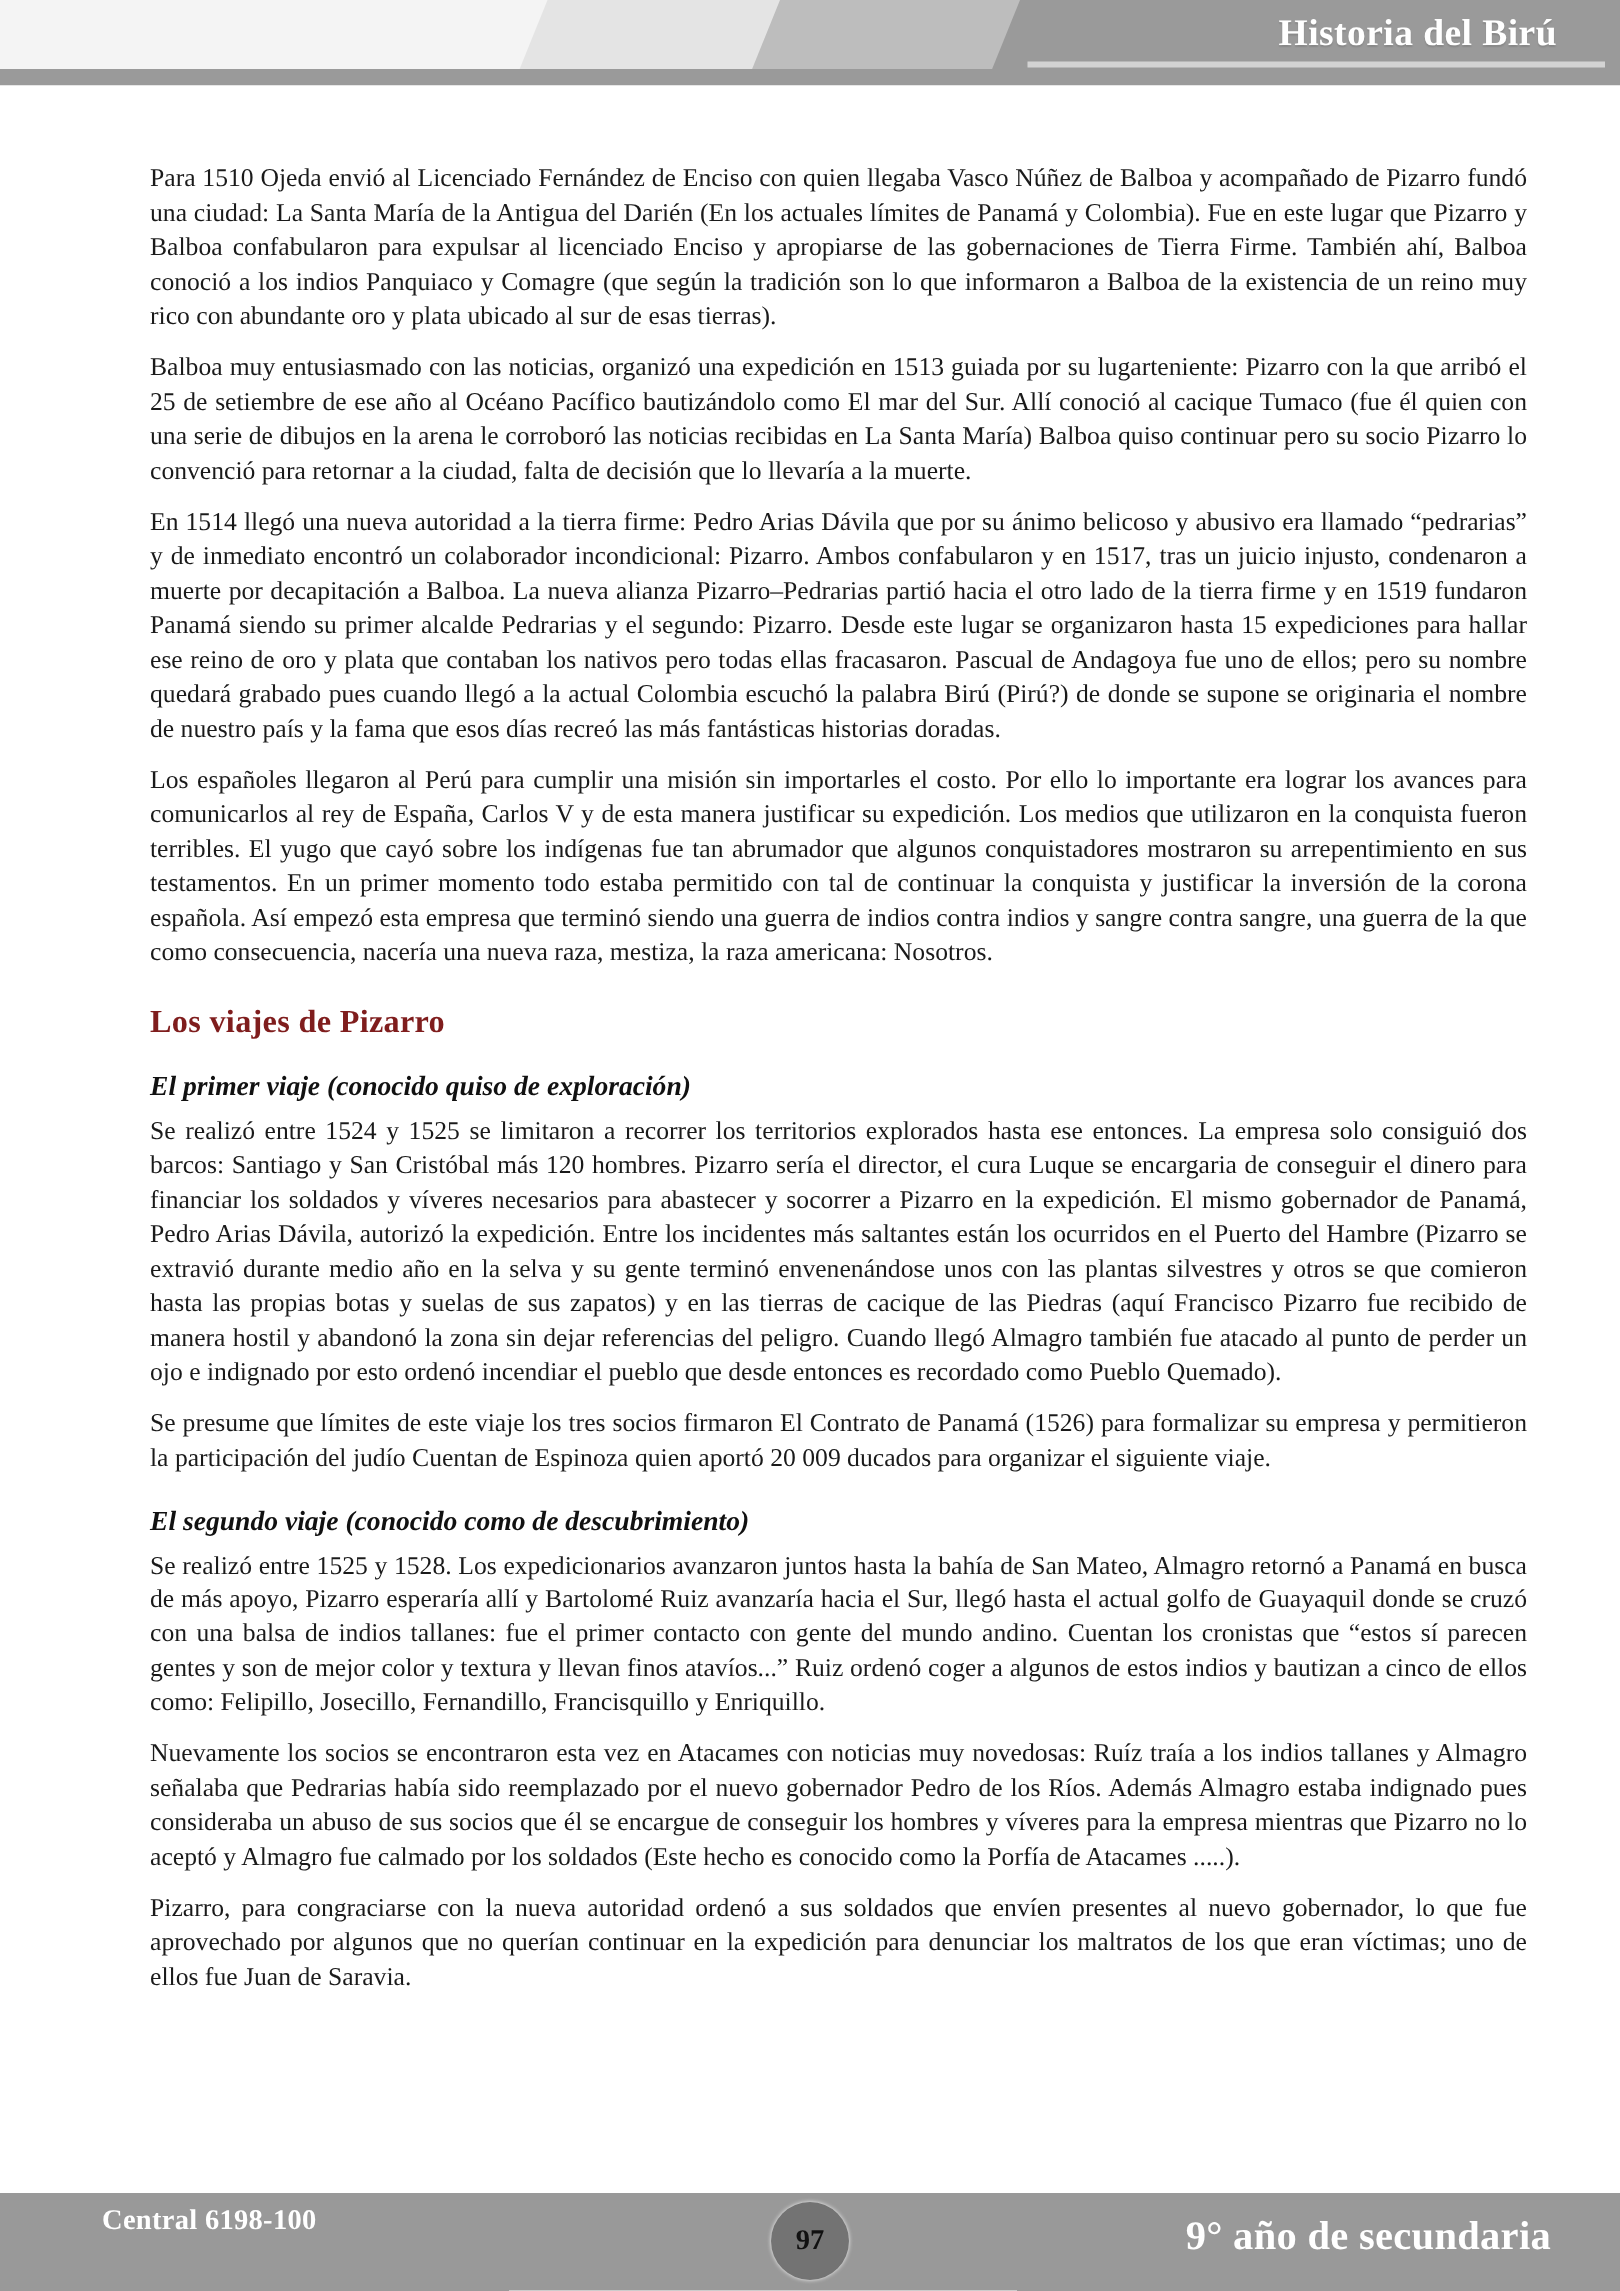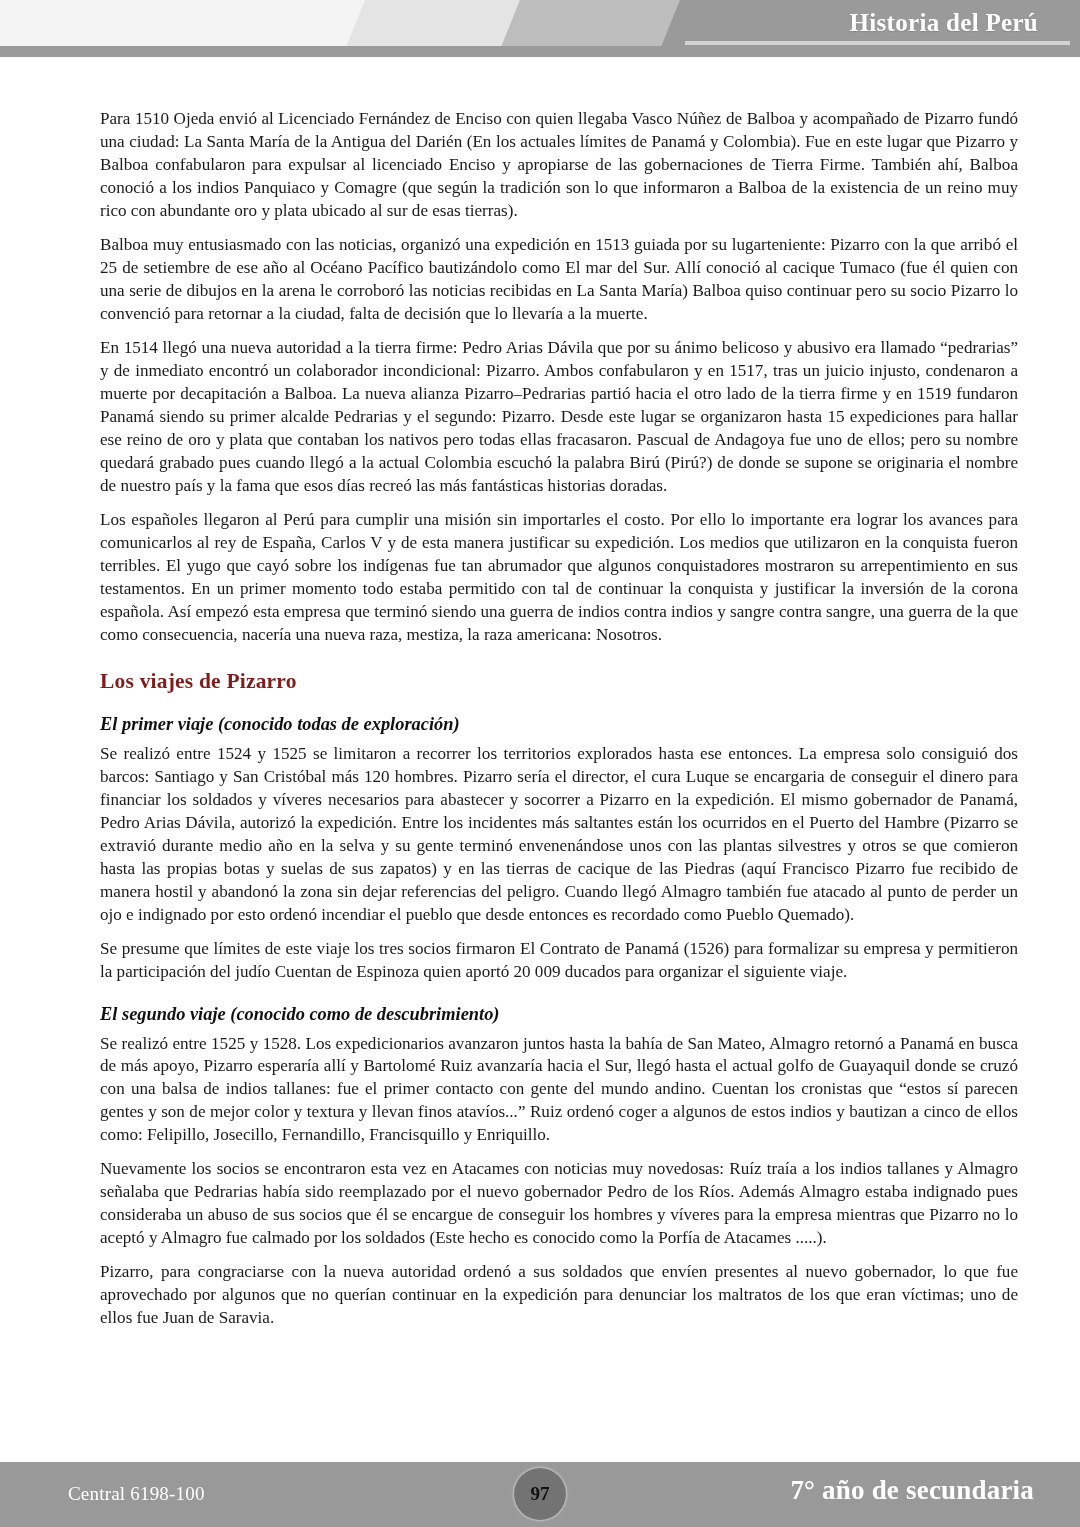--- a/index.html
+++ b/index.html
@@ -145,23 +145,23 @@
     position: absolute;
     left: 0;
     bottom: 0;
     width: 1080px;
     height: 65px;
     background: #999999;
   }
   .footer-left {
     position: absolute;
     left: 68px;
-    top: 21px;
-    font-family: "Liberation Serif", "DejaVu Serif", serif;
-    font-weight: normal;
+    top: 8px;
+    font-family: "Liberation Serif", "DejaVu Serif", serif;
+    font-weight: bold;
     font-size: 19px;
     color: #ffffff;
     letter-spacing: 0.2px;
   }
   .footer-right {
     position: absolute;
     right: 46px;
     top: 13px;
     font-family: "Liberation Serif", "DejaVu Serif", serif;
     font-weight: bold;
@@ -194,43 +194,43 @@
 <body>
 
 <div class="page-header">
   <div class="hdr-band hdr-band-1"></div>
   <div class="hdr-band hdr-band-2"></div>
   <div class="hdr-band hdr-band-3"></div>
   <div class="hdr-band hdr-band-4"></div>
   <div class="hdr-band-4b"></div>
   <div class="hdr-rule"></div>
   <div class="hdr-strip"></div>
-  <div class="hdr-title">Historia del Perú</div>
+  <div class="hdr-title">Historia del Birú</div>
 </div>
 
 <div class="content">
   <div id="intro-paras">
       <p class="para"><span>Para 1510 Ojeda envió al Licenciado Fernández de Enciso con quien llegaba Vasco Núñez de Balboa y acompañado de Pizarro fundó una ciudad: </span><span class="b">La Santa María de la Antigua del Darién</span><span> (En los actuales límites de Panamá y Colombia). Fue en este lugar que Pizarro y Balboa confabularon para expulsar al licenciado Enciso y apropiarse de las gobernaciones de Tierra Firme. También ahí, Balboa conoció a los indios Panquiaco y Comagre (que según la tradición son lo que informaron a Balboa de la existencia de un reino muy rico con abundante oro y plata ubicado al sur de esas tierras).</span></p>
       <p class="para"><span>Balboa muy entusiasmado con las noticias, organizó una expedición en 1513 guiada por su lugarteniente: Pizarro con la que arribó el 25 de setiembre de ese año al Océano Pacífico bautizándolo como </span><span class="b">El mar del Sur</span><span>. Allí conoció al cacique Tumaco (fue él quien con una serie de dibujos en la arena le corroboró las noticias recibidas en La Santa María) Balboa quiso continuar pero su socio Pizarro lo convenció para retornar a la ciudad, falta de decisión que lo llevaría a la muerte.</span></p>
       <p class="para"><span>En 1514 llegó una nueva autoridad a la tierra firme: Pedro Arias Dávila que por su ánimo belicoso y abusivo era llamado “pedrarias” y de inmediato encontró un colaborador incondicional: Pizarro. Ambos confabularon y en 1517, tras un juicio injusto, condenaron a muerte por decapitación a Balboa. La nueva alianza Pizarro–Pedrarias partió hacia el otro lado de la tierra firme y en 1519 fundaron Panamá siendo su primer alcalde Pedrarias y el segundo: Pizarro. Desde este lugar se organizaron hasta 15 expediciones para hallar ese reino de oro y plata que contaban los nativos pero todas ellas fracasaron. Pascual de Andagoya fue uno de ellos; pero su nombre quedará grabado pues cuando llegó a la actual Colombia escuchó la palabra Birú (Pirú?) de donde se supone se originaria el nombre de nuestro país y la fama que esos días recreó las más fantásticas historias doradas.</span></p>
       <p class="para"><span>Los españoles llegaron al Perú para cumplir una misión sin importarles el costo. Por ello lo importante era lograr los avances para comunicarlos al rey de España, Carlos V y de esta manera justificar su expedición. Los medios que utilizaron en la conquista fueron terribles. El yugo que cayó sobre los indígenas fue tan abrumador que algunos conquistadores mostraron su arrepentimiento en sus testamentos. En un primer momento todo estaba permitido con tal de continuar la conquista y justificar la inversión de la corona española. Así empezó esta empresa que terminó siendo una guerra de indios contra indios y sangre contra sangre, una guerra de la que como consecuencia, nacería una nueva raza, mestiza, la raza americana: Nosotros.</span></p>
     </div>
 
   <h2 class="sec-title">Los viajes de Pizarro</h2>
 
   <div id="subsections">
-      <h3 class="sub-title first">El primer viaje (conocido todas de exploración)</h3>
+      <h3 class="sub-title first">El primer viaje (conocido quiso de exploración)</h3>
       <p class="para"><span>Se realizó entre 1524 y 1525 se limitaron a recorrer los territorios explorados hasta ese entonces. La empresa solo consiguió dos barcos: Santiago y San Cristóbal más 120 hombres. Pizarro sería el director, el cura Luque se encargaria de conseguir el dinero para financiar los soldados y víveres necesarios para abastecer y socorrer a Pizarro en la expedición. El mismo gobernador de Panamá, </span><span class="b">Pedro Arias Dávila</span><span>, autorizó la expedición. Entre los incidentes más saltantes están los ocurridos en el </span><span class="b">Puerto del Hambre</span><span> (Pizarro se extravió durante medio año en la selva y su gente terminó envenenándose unos con las plantas silvestres y otros se que comieron hasta las propias botas y suelas de sus zapatos) y en las tierras de cacique de las Piedras (aquí Francisco Pizarro fue recibido de manera hostil y abandonó la zona sin dejar referencias del peligro. Cuando llegó Almagro también fue atacado al punto de perder un ojo e indignado por esto ordenó incendiar el pueblo que desde entonces es recordado como Pueblo </span><span class="b">Quemado</span><span>).</span></p>
       <p class="para"><span>Se presume que límites de este viaje los tres socios firmaron </span><span class="b">El Contrato de Panamá (1526)</span><span> para formalizar su empresa y permitieron la participación del judío </span><span class="b">Cuentan de Espinoza</span><span> quien aportó 20 009 ducados para organizar el siguiente viaje.</span></p>
       <h3 class="sub-title">El segundo viaje (conocido como de descubrimiento)</h3>
       <p class="para"><span>Se realizó entre 1525 y 1528. Los expedicionarios avanzaron juntos hasta la bahía de San Mateo, Almagro retornó a Panamá en busca de más apoyo, Pizarro esperaría allí y Bartolomé Ruiz avanzaría hacia el Sur, llegó hasta el actual golfo de Guayaquil donde se cruzó con una </span><span class="b">balsa de indios tallanes</span><span>: fue el primer contacto con gente del mundo andino. Cuentan los cronistas que “estos sí parecen gentes y son de mejor color y textura y llevan finos atavíos...” Ruiz ordenó coger a algunos de estos indios y bautizan a cinco de ellos como: </span><span class="b">Felipillo, Josecillo, Fernandillo, Francisquillo y Enriquillo</span><span>.</span></p>
       <p class="para"><span>Nuevamente los socios se encontraron esta vez en Atacames con noticias muy novedosas: Ruíz traía a los indios tallanes y Almagro señalaba que Pedrarias había sido reemplazado por el nuevo gobernador </span><span class="b">Pedro de los Ríos</span><span>. Además Almagro estaba indignado pues consideraba un abuso de sus socios que él se encargue de conseguir los hombres y víveres para la empresa mientras que Pizarro no lo aceptó y Almagro fue calmado por los soldados (Este hecho es conocido como la </span><span class="b">Porfía de Atacames</span><span> .....).</span></p>
       <p class="para"><span>Pizarro, para congraciarse con la nueva autoridad ordenó a sus soldados que envíen presentes al nuevo gobernador, lo que fue aprovechado por algunos que no querían continuar en la expedición para denunciar los maltratos de los que eran víctimas; uno de ellos fue Juan de Saravia.</span></p>
     </div>
 </div>
 
 <div class="page-footer">
   <div class="footer-left">Central 6198-100</div>
   <div class="footer-page-badge">
     <span>97</span>
   </div>
-  <div class="footer-right">7° año de secundaria</div>
+  <div class="footer-right">9° año de secundaria</div>
 </div>
 
 </body></html>

